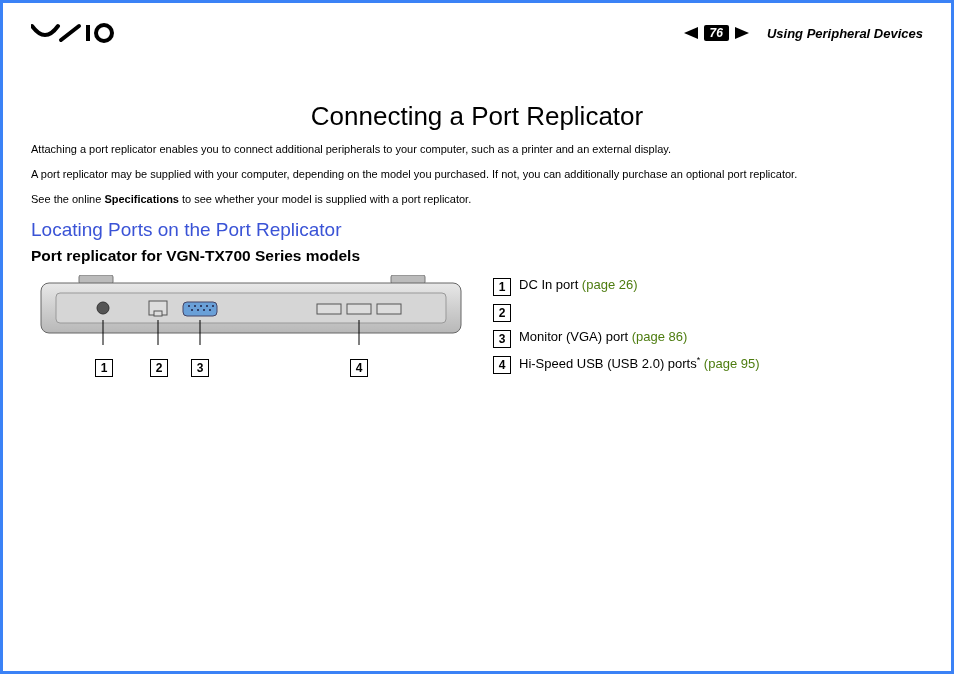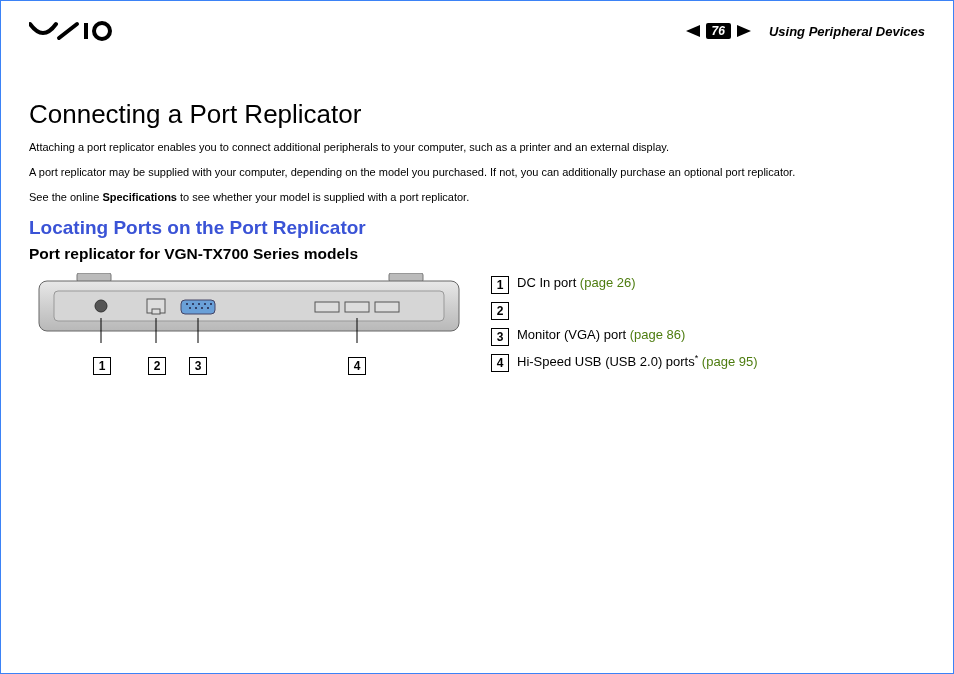--- a/index.html
+++ b/index.html
@@ -1,30 +1,30 @@
 <!DOCTYPE html>
 <html><head>
 <meta charset="utf-8">
 <style>
   * { box-sizing: border-box; margin: 0; padding: 0; }
   html, body { width: 954px; height: 674px; background: #fff; font-family: Arial, Helvetica, sans-serif; color: #000; }
-  .page { position: relative; width: 954px; height: 674px; border: 1px solid #3b82f6; padding: 18px 28px 20px 28px; }
+  .page { position: relative; width: 954px; height: 674px; border: 3px solid #3b82f6; padding: 18px 28px 20px 28px; }
   
   .hdr { display: flex; justify-content: space-between; align-items: center; height: 24px; }
   .logo svg { display: block; }
   .hdr-right { display: flex; align-items: center; gap: 6px; font-style: italic; font-weight: 700; font-size: 13px; }
   .page-badge { display: inline-block; background: #000; color: #fff; font-style: italic; font-weight: 700; font-size: 12px; padding: 1px 6px; border-radius: 2px; }
   .nav-arrow { display: inline-flex; align-items: center; }
   .nav-arrow svg { display: block; }
   
   .content { padding-top: 56px; }
-  h1 { font-size: 26px; font-weight: 400; margin-bottom: 10px; }
+  h1 { font-size: 26px; font-weight: 400; margin-bottom: 10px; text-align: center; }
   p.body { font-size: 11px; line-height: 1.35; margin-bottom: 10px; }
   strong { font-weight: 700; }
-  h2 { font-size: 19px; font-weight: 700; color: #3a53d6; margin-top: 12px; margin-bottom: 6px; }
+  h2 { font-size: 19px; font-weight: 400; color: #3a53d6; margin-top: 12px; margin-bottom: 6px; }
   h3 { font-size: 15.5px; font-weight: 700; margin-bottom: 10px; }
   .diagram-row { display: flex; align-items: flex-start; gap: 22px; margin-top: 6px; }
   
   .replicator-wrap { width: 440px; }
   .labels-row { display: flex; margin-top: 10px; font-weight: 700; font-size: 14px; padding-left: 60px; gap: 0; }
   .lbl { display: inline-flex; width: 18px; height: 18px; border: 1.5px solid #000; align-items: center; justify-content: center; font-size: 12px; font-weight: 700; }
   .legend { flex: 1; padding-top: 2px; }
   .legend-row { display: flex; align-items: flex-start; gap: 8px; font-size: 13px; margin-bottom: 7px; }
   .legend-row .lbl { flex: 0 0 auto; margin-top: 1px; }
   .link { color: #4d7c0f; }

